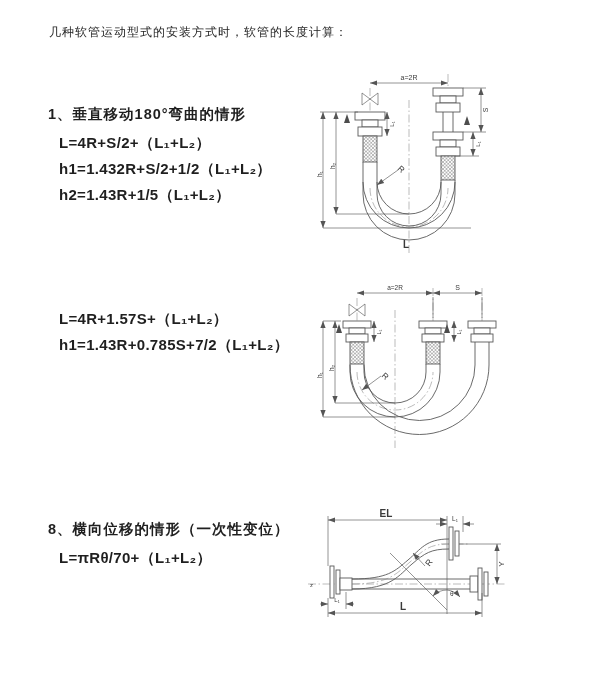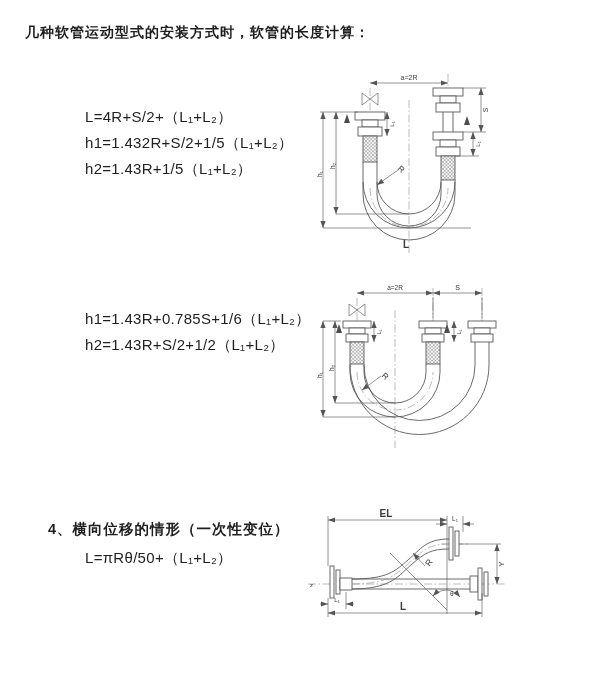--- a/index.html
+++ b/index.html
@@ -1,26 +1,26 @@
 <!DOCTYPE html>
 <html><head>
 <meta charset="utf-8">
 <style>
   html,body{margin:0;padding:0;}
   body{
     width:600px;height:675px;background:#ffffff;position:relative;overflow:hidden;
     font-family:"Liberation Sans","DejaVu Sans",sans-serif;color:#1f1f1f;
   }
   .page-title{
-    position:absolute;left:25px;top:24px;font-size:14px;font-weight:bold;
+    position:absolute;left:49px;top:24px;font-size:12px;font-weight:normal;
     letter-spacing:1px;
   }
   .section{position:absolute;left:48px;}
   .sec-heading{font-size:14.5px;font-weight:bold;letter-spacing:1px;height:26px;line-height:20px;}
-  .formula{margin-left:37px;font-size:15px;line-height:26px;letter-spacing:0.3px;white-space:nowrap;}
+  .formula{margin-left:11px;font-size:15px;line-height:26px;letter-spacing:0.3px;white-space:nowrap;font-weight:bold;}
   .diagram{position:absolute;}
   
   .ln{stroke:#595959;stroke-width:0.9;fill:none;}
   .th{stroke:#595959;stroke-width:0.65;fill:none;}
   .cl{stroke:#8d8d8d;stroke-width:0.6;fill:none;stroke-dasharray:8 2.5 1.5 2.5;}
   .fr{fill:#ffffff;stroke:#595959;stroke-width:0.9;}
   .hr{fill:url(#hat);stroke:#595959;stroke-width:0.9;}
   .ar{fill:#4d4d4d;stroke:none;}
   svg text{fill:#3a3a3a;font-family:"Liberation Sans","DejaVu Sans",sans-serif;}
 </style>
@@ -35,22 +35,23 @@
     </pattern>
     <marker id="ah" markerWidth="8" markerHeight="8" refX="7.4" refY="4" orient="auto-start-reverse" markerUnits="userSpaceOnUse">
       <path d="M0.4,1.4 L7.4,4 L0.4,6.6 Z" fill="#555555"></path>
     </marker>
   </defs>
 </svg>
 
 <div class="page-title">几种软管运动型式的安装方式时，软管的长度计算：</div>
 
 <div class="section" style="top:104px">
+  <div class="sec-heading">1、垂直移动180°弯曲的情形</div>
   <div class="formula">L=4R+S/2+（L₁+L₂）</div>
-  <div class="formula">h1=1.432R+S/2+1/5（L₁+L₂）</div>
+  <div class="formula">h1=1.432R+S/2+1/2（L₁+L₂）</div>
   <div class="formula">h2=1.43R+1/5（L₁+L₂）</div>
 </div>
 
 <svg class="diagram" style="left:303px;top:64px" width="290" height="195" viewBox="0 0 290 195">
 
   <path class="cl" d="M67,24 V78"></path>
   <path class="cl" d="M106,36 V190"></path>
   <path class="cl" d="M145,10 V26"></path>
 
   <line class="th" x1="67" y1="19" x2="145" y2="19" marker-start="url(#ah)" marker-end="url(#ah)"></line>
@@ -98,22 +99,22 @@
   <path class="th" d="M20,164 H168"></path>
   <text x="16.5" y="112" font-size="6.5" text-anchor="middle" transform="rotate(-90 16.5 110)">h₁</text>
 
   <line class="th" x1="95" y1="106" x2="74" y2="121" marker-end="url(#ah)"></line>
   <text x="96" y="106" font-size="8.5" transform="rotate(42 96 103)">R</text>
 
   <text x="103" y="184" font-size="10" font-weight="bold" text-anchor="middle">L</text>
 </svg>
 
 <div class="section" style="top:306px">
-  <div class="formula">h1=1.43R+0.785S+1/6（L₁+L₂）</div>
-  <div class="formula">h2=1.43R+S/2+1/2（L₁+L₂）</div>
+  <div class="formula">L=4R+1.57S+（L₁+L₂）</div>
+  <div class="formula">h1=1.43R+0.785S+7/2（L₁+L₂）</div>
 </div>
 
 <svg class="diagram" style="left:306px;top:280px" width="292" height="185" viewBox="0 0 292 185">
 
   <path class="cl" d="M51,18 V60"></path>
   <path class="cl" d="M89,30 V168"></path>
   <path class="cl" d="M127,8 V60"></path>
   <path class="cl" d="M176,8 V60"></path>
 
   <path class="th" d="M127,17 V38 M176,17 V38"></path>
@@ -164,22 +165,22 @@
   <text x="25.5" y="90" font-size="6.5" text-anchor="middle" transform="rotate(-90 25.5 88)">h₂</text>
   <line class="th" x1="17" y1="41" x2="17" y2="137" marker-start="url(#ah)" marker-end="url(#ah)"></line>
   <path class="th" d="M17,137 H89"></path>
   <text x="13.5" y="97" font-size="6.5" text-anchor="middle" transform="rotate(-90 13.5 95)">h₁</text>
 
   <line class="th" x1="75" y1="96" x2="56" y2="110" marker-end="url(#ah)"></line>
   <text x="77" y="97" font-size="8.5" transform="rotate(42 77 94)">R</text>
 </svg>
 
 <div class="section" style="top:519px">
-  <div class="sec-heading">4、横向位移的情形（一次性变位）</div>
-  <div class="formula">L=πRθ/50+（L₁+L₂）</div>
+  <div class="sec-heading">8、横向位移的情形（一次性变位）</div>
+  <div class="formula">L=πRθ/70+（L₁+L₂）</div>
 </div>
 
 <svg class="diagram" style="left:298px;top:496px" width="302" height="160" viewBox="0 0 302 160">
 
   <path class="cl" d="M10,88 H207"></path>
   <text x="12" y="90.5" font-size="6">z</text>
 
   <path class="th" d="M30,20 V70"></path>
   <path class="th" d="M149,20 V118"></path>
   <line class="th" x1="30" y1="24" x2="149" y2="24" marker-start="url(#ah)" marker-end="url(#ah)"></line>

